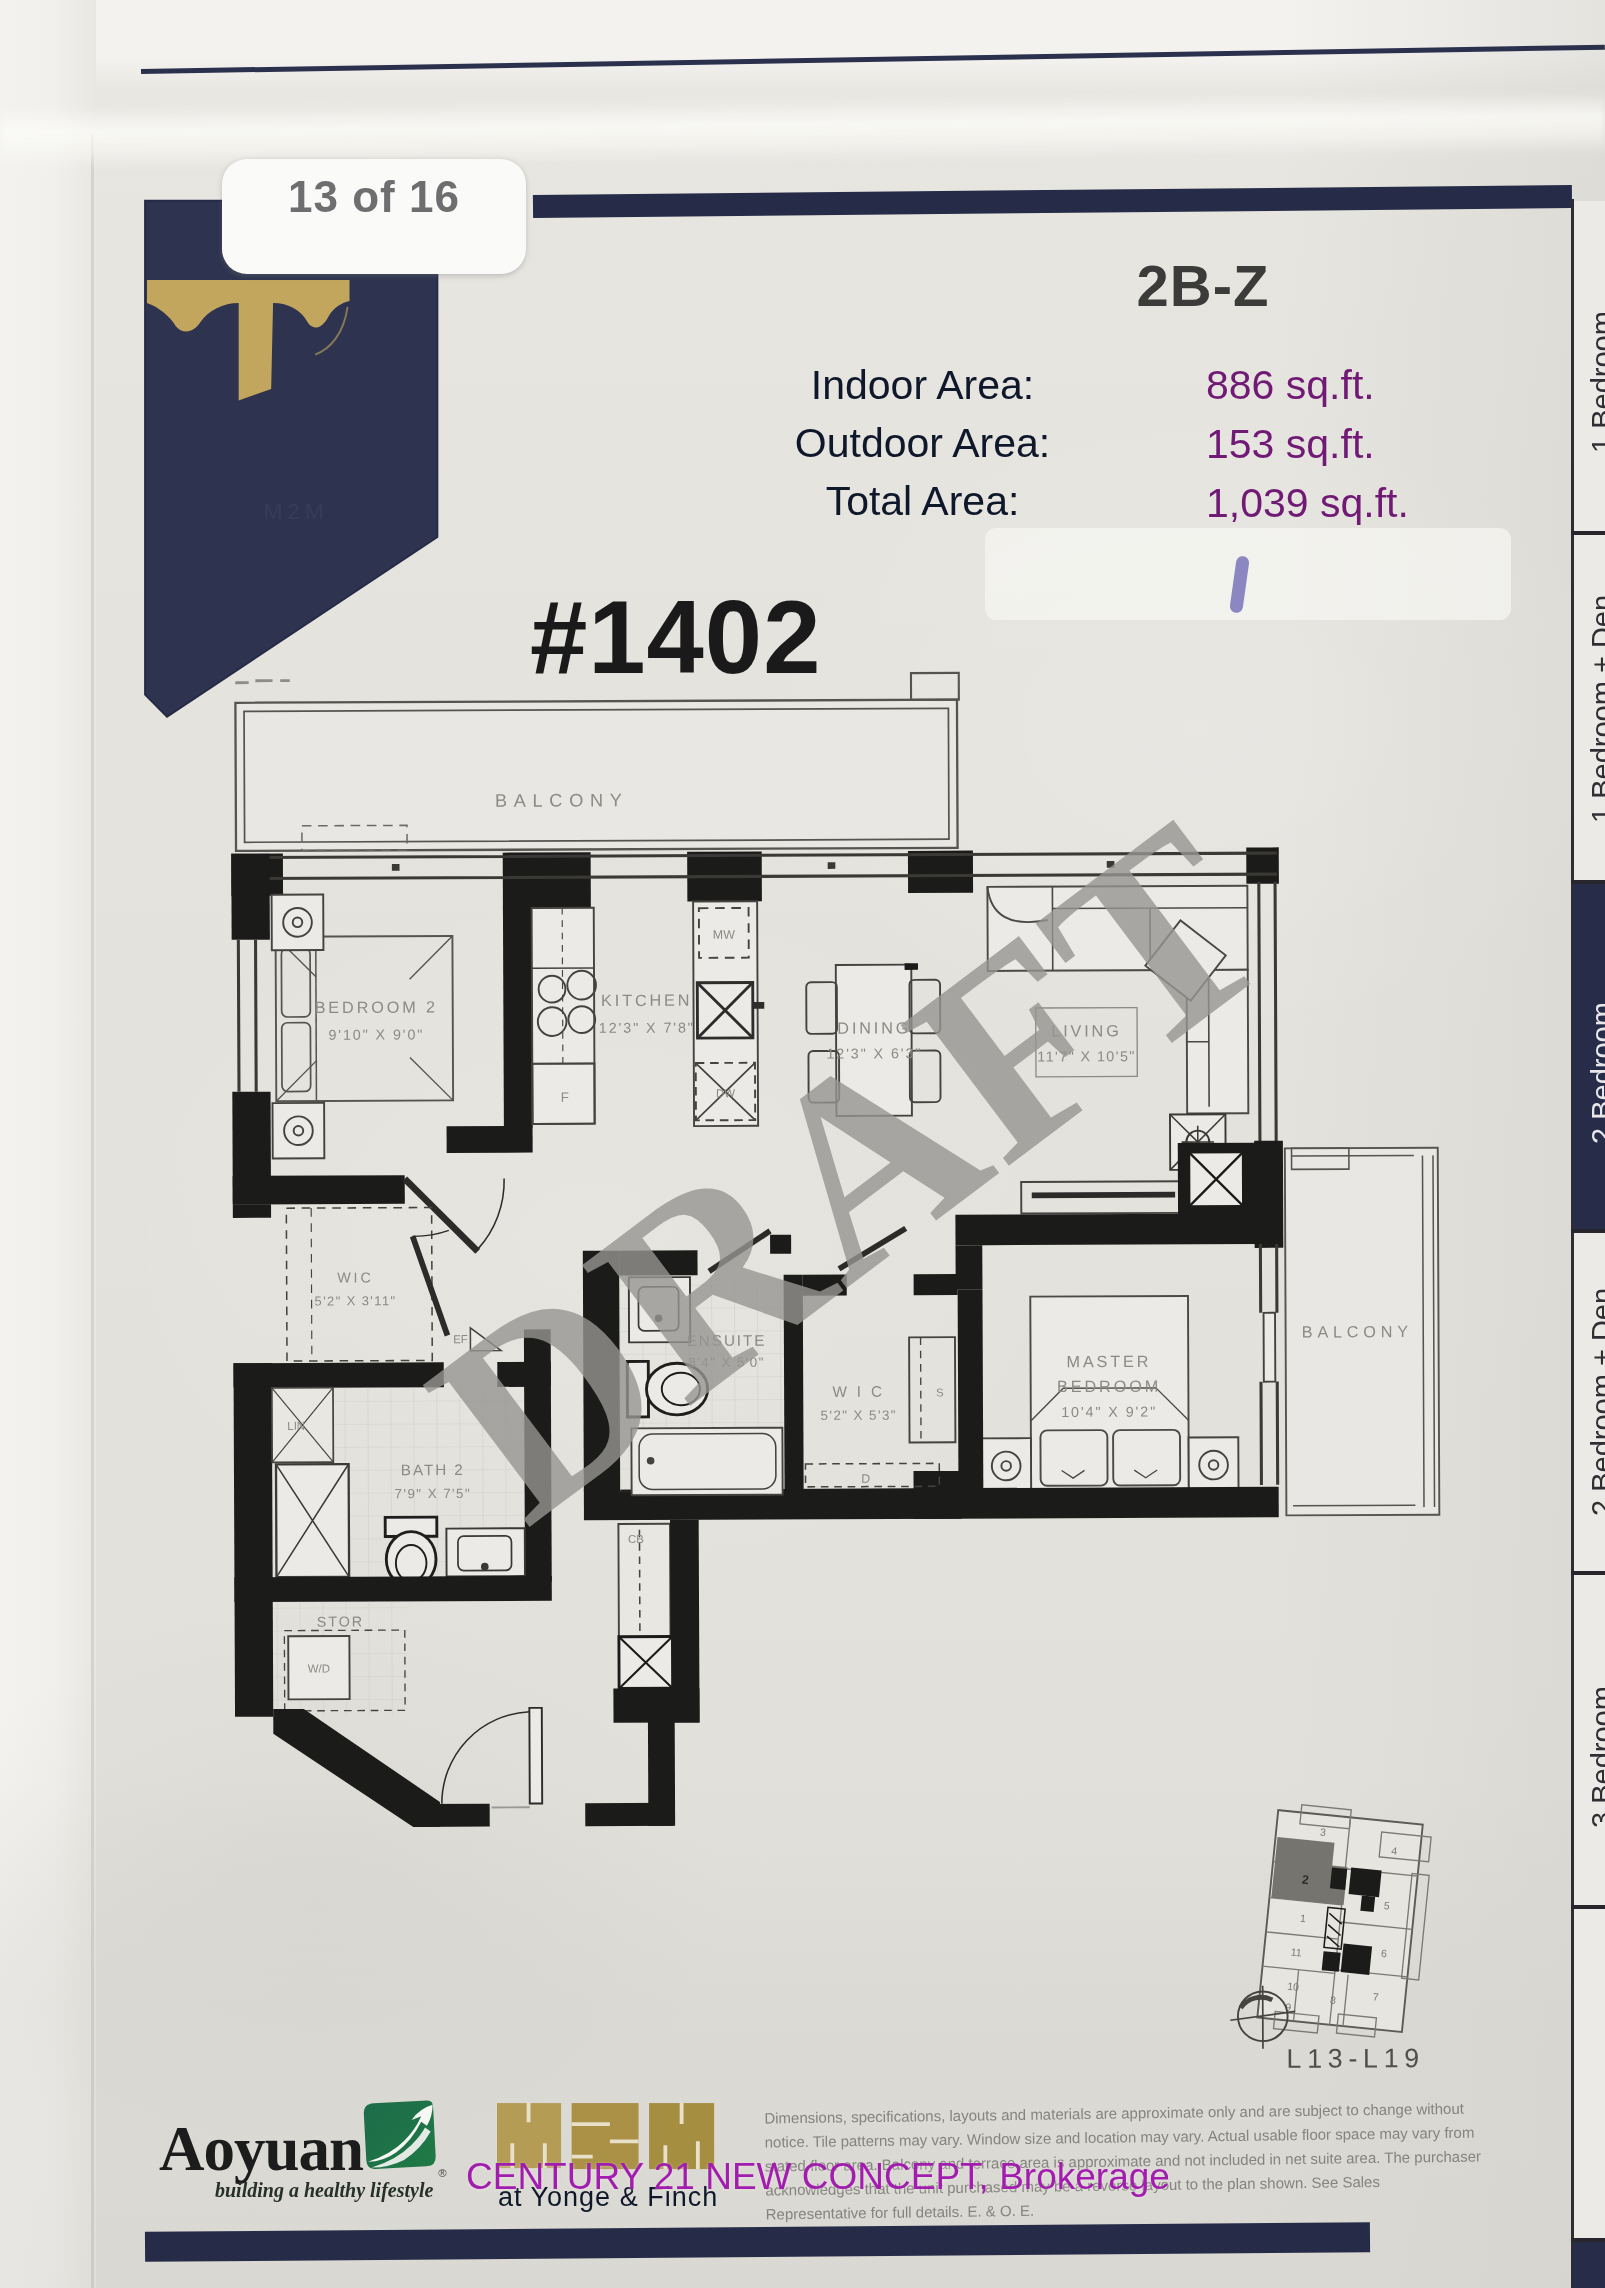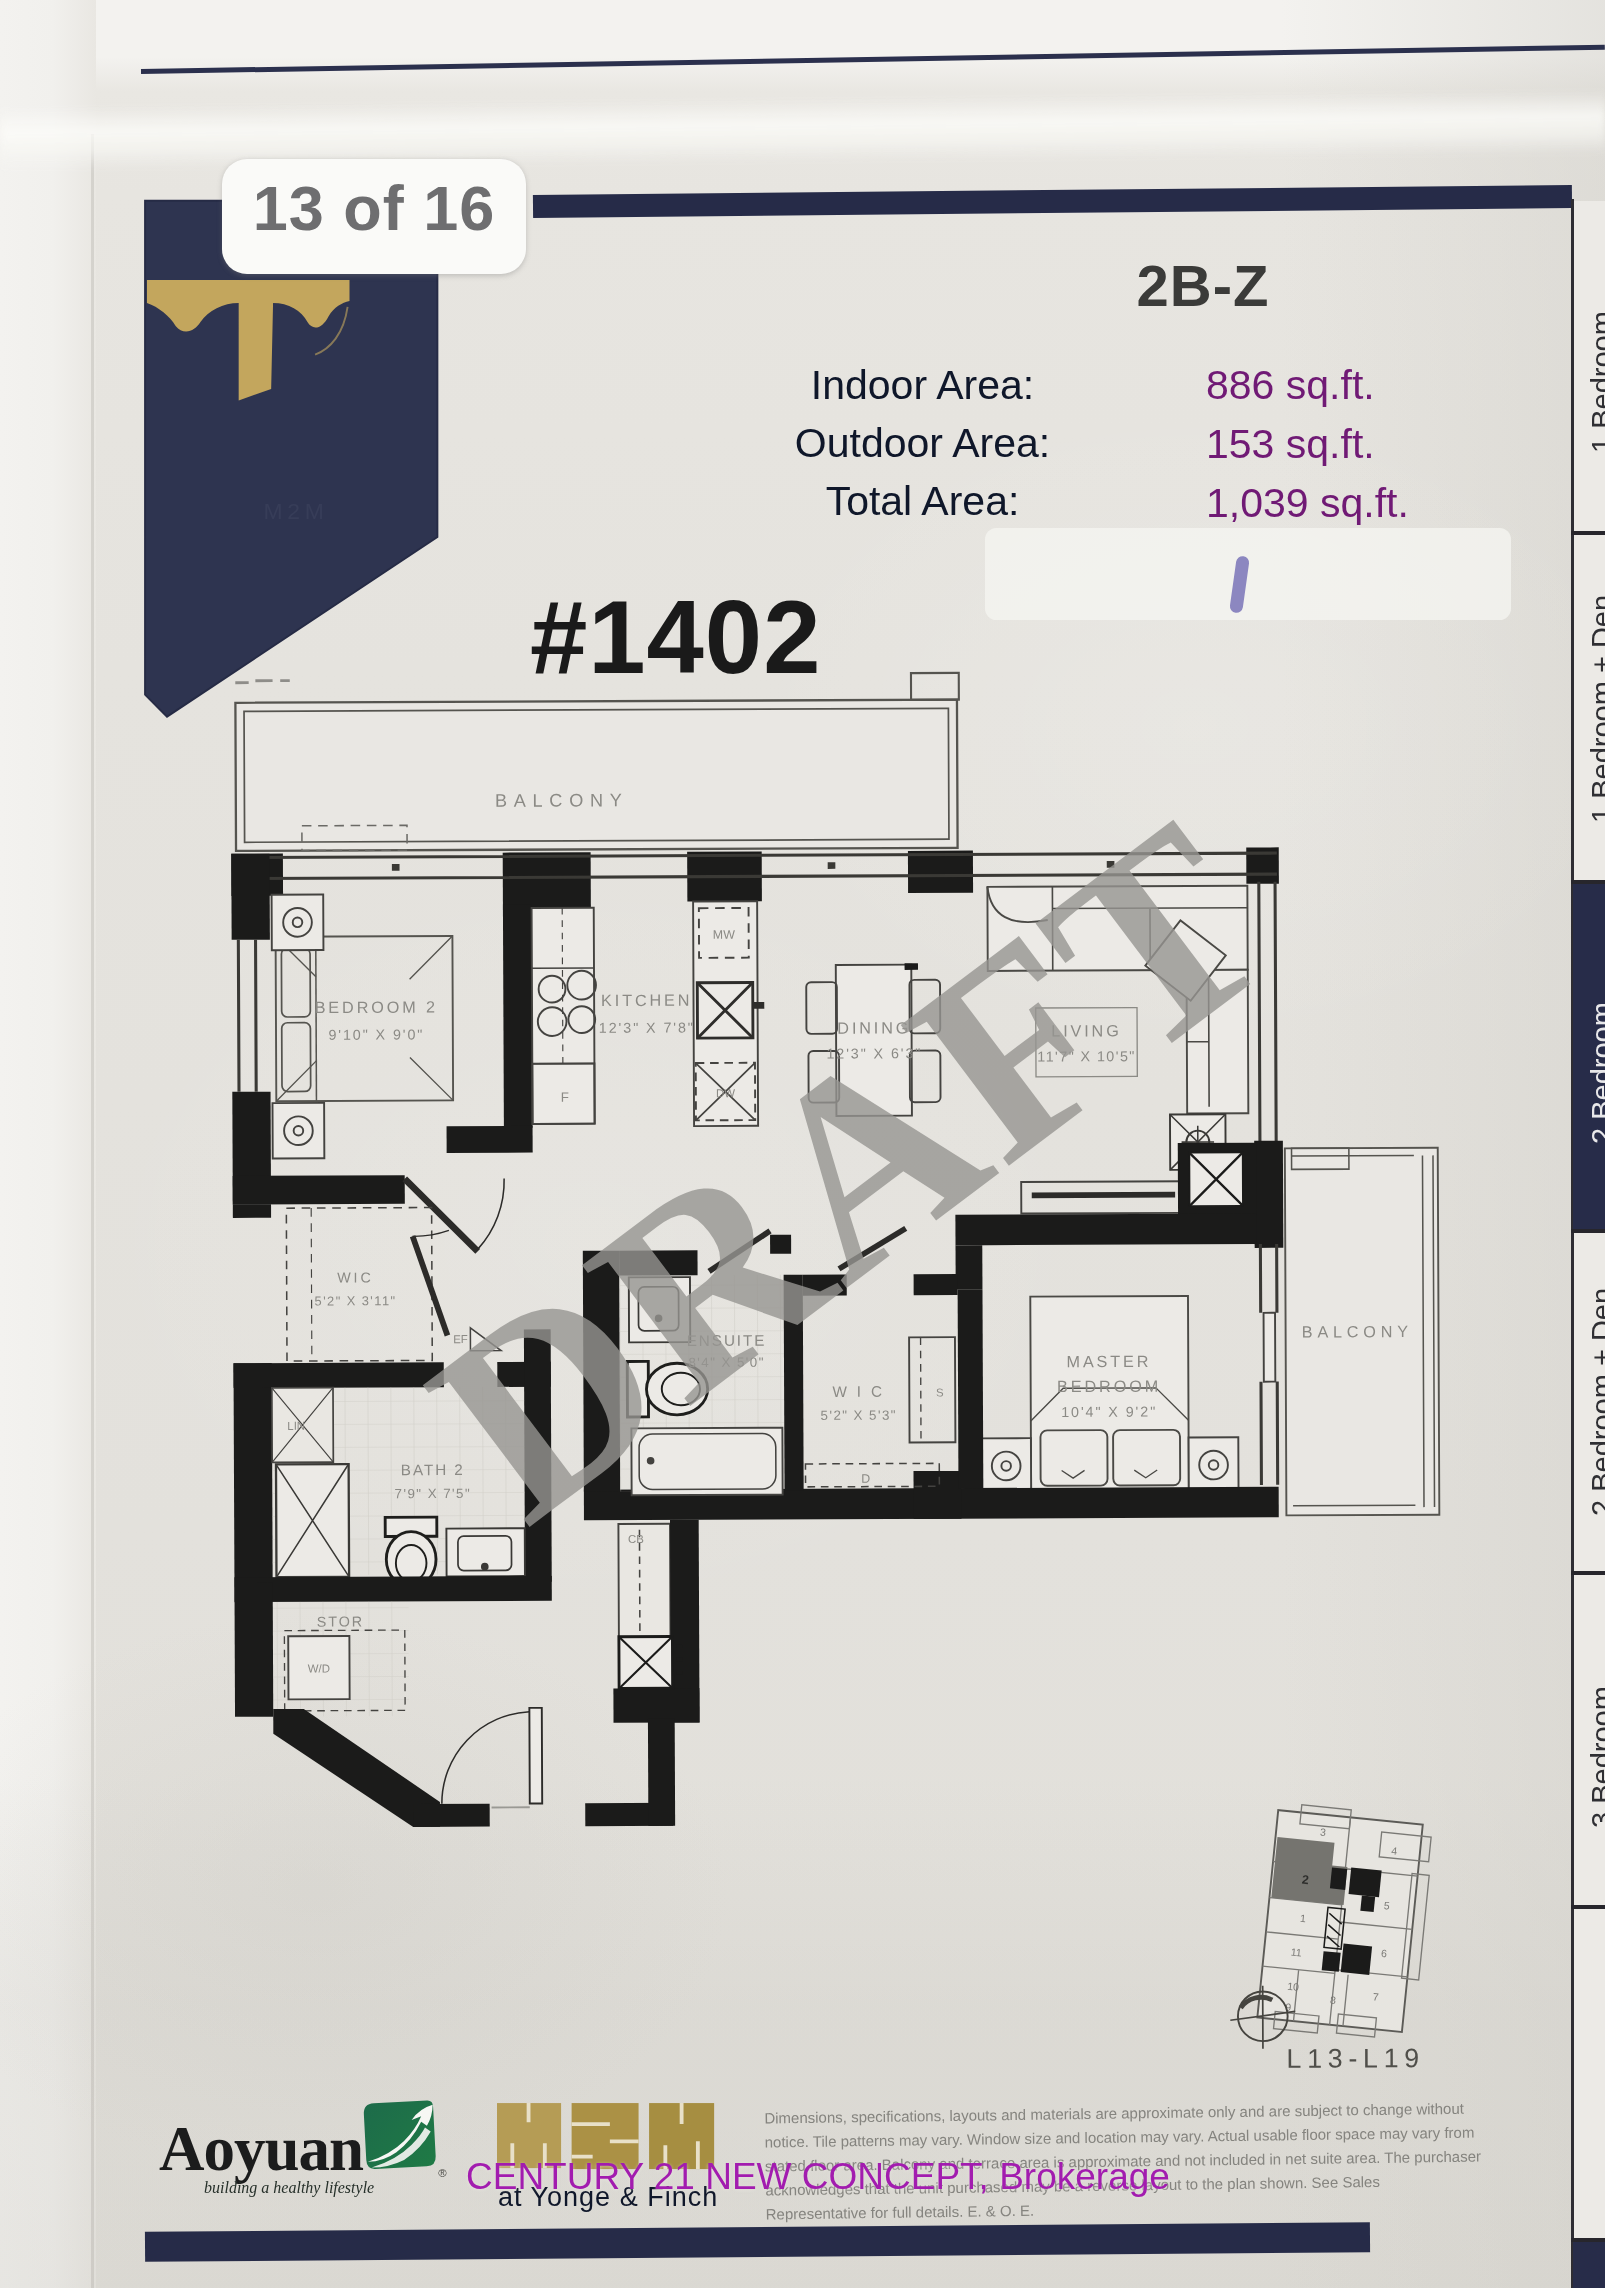--- a/index.html
+++ b/index.html
@@ -37,21 +37,21 @@
     <polygon points="2,5 308,5 308,357 25,545 2,522" fill="#2e3450"></polygon>
     <polygon points="2,5 308,5 308,357 25,545 2,522" fill="none" stroke="#262b45" stroke-width="2"></polygon>
 
     <path d="M4 88 H216 V110 C208 112 200 116 194 126 C188 138 178 142 172 132 C166 120 152 112 136 112 L134 202 L100 214 L100 112 C84 112 68 120 60 132 C54 142 42 146 34 136 C28 126 16 116 4 112 Z" fill="#c3a65d"></path>
     <path d="M214 116 C210 144 196 160 180 166" stroke="#c3a65d" stroke-width="2" fill="none" opacity="0.6"></path>
 
     <text stroke="none" x="160" y="338" font-size="24" fill="#424863" text-anchor="middle" letter-spacing="5" opacity="0.45">M2M</text>
   </svg>
 
   <div class="abs" style="left:222px;top:159px;width:304px;height:115px;background:#fafaf8;border-radius:25px;box-shadow:0 1.9px 5.7px rgba(120,120,120,.35);"></div>
-  <div class="abs" style="left:222px;top:172px;width:304px;height:96px;color:#6e6e70;font-size:63px;font-weight:700;text-align:center;letter-spacing:1px;">13 of 16</div>
+  <div class="abs" style="left:222px;top:172px;width:304px;height:96px;color:#6e6e70;font-size:44px;font-weight:700;text-align:center;letter-spacing:1px;">13 of 16</div>
 
   <div class="abs" style="left:1012px;top:252px;width:382px;text-align:center;font-size:58px;color:#3b3b39;font-weight:700;letter-spacing:1px;">2B-Z</div>
 
   <div class="abs" style="left:669px;top:356px;width:507px;text-align:center;font-size:41px;color:#0f172a;line-height:58px;">Indoor Area:<br>Outdoor Area:<br>Total Area:</div>
   <div class="abs" style="left:1206px;top:356px;width:315px;text-align:left;font-size:41px;color:#701a75;line-height:59px;">886 sq.ft.<br>153 sq.ft.<br>1,039 sq.ft.</div>
 
   <div class="abs" style="left:530px;top:543px;font-size:103px;color:#1a1a1a;font-weight:700;letter-spacing:1px;margin-top:36px;">#1402</div>
 
   <div class="abs" style="left:985px;top:528px;width:526px;height:92px;background:rgba(246,245,241,0.75);border-radius:11.5px;"></div>
 
@@ -560,21 +560,21 @@
           <stop offset="0" stop-color="#1d6b4a"></stop>
           <stop offset="1" stop-color="#1f7a45"></stop>
         </linearGradient>
       </defs>
     <path d="M3 14 Q3 3 14 3 L70 3 Q76 3 76 10 L76 62 Q76 72 66 72 L12 72 Q3 72 3 62 Z" fill="url(#gr)" transform="rotate(-3 40 38)"></path>
     <path d="M6 66 Q30 58 44 44 Q56 32 62 18 L52 22 Q60 10 74 6 Q74 18 68 28 L62 24 Q52 44 36 56 Q22 66 6 66 Z" fill="#f7f7f4"></path>
     <path d="M10 72 Q36 64 52 48 Q62 38 66 30 L72 34 Q62 52 44 64 Q28 72 10 72 Z" fill="#f7f7f4" opacity="0.9"></path>
     <text stroke="none" x="80" y="82" font-size="12" fill="#4a4a46">®</text>
   </svg>
 
-  <div class="abs" style="left:204px;top:2179px;font-family:'Liberation Serif',serif;font-size:16px;font-weight:400;font-style:italic;color:#26302a;">building a healthy lifestyle</div>
+  <div class="abs" style="left:215px;top:2179px;font-family:'Liberation Serif',serif;font-size:20px;font-weight:700;font-style:italic;color:#26302a;">building a healthy lifestyle</div>
 
   <svg class="abs" style="left:497px;top:2103px;" width="220" height="69" viewBox="0 0 230 72">
     <g>
       <rect x="0" y="0" width="67" height="68" fill="#b59c55"></rect>
       <rect x="78" y="0" width="70" height="69" fill="#ab9145"></rect>
       <rect x="159" y="0" width="68" height="69" fill="#a68e41"></rect>
     </g>
     <g stroke="#e8e0c8" stroke-width="4">
       <path d="M33 0 V20 M16 68 V42 M50 68 V42"></path>
       <path d="M78 22 H118 M118 40 H148 M78 56 H100"></path>

